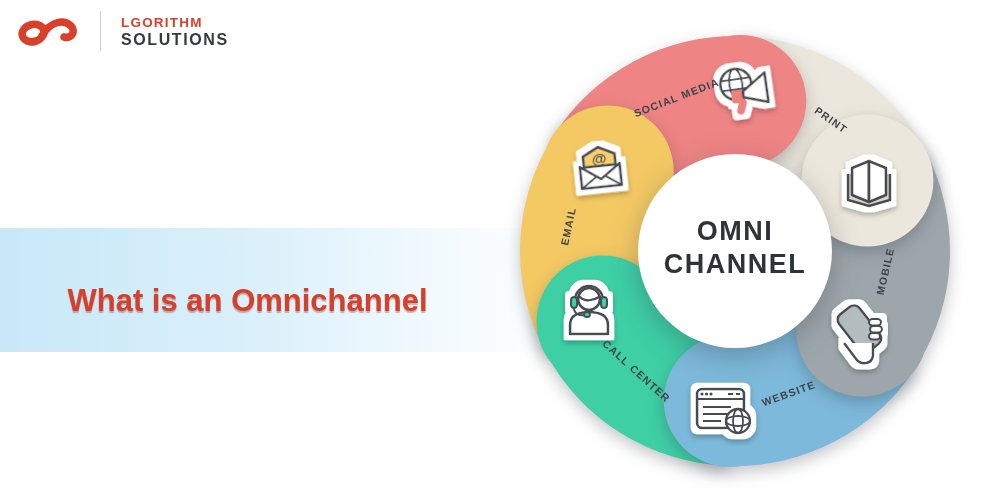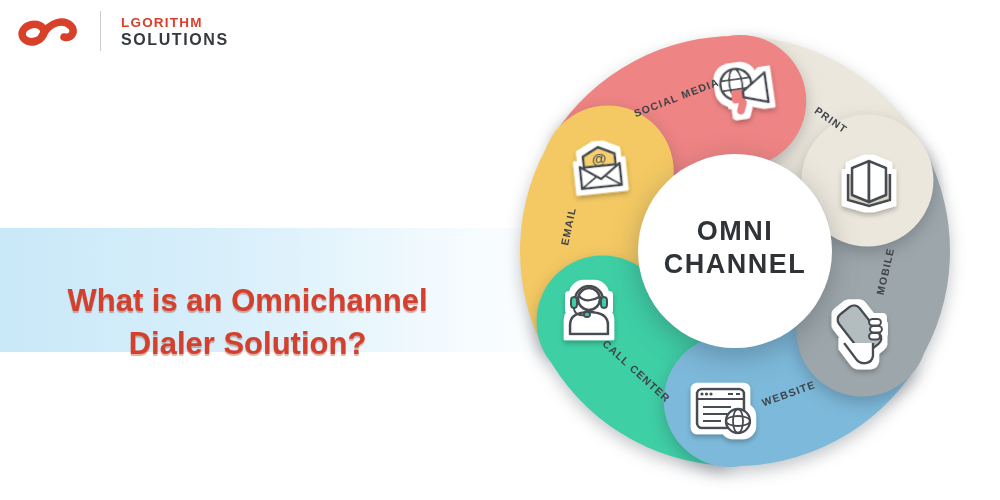--- a/index.html
+++ b/index.html
@@ -52,21 +52,20 @@
     <div class="divider"></div>
     <div class="brand">
       <span class="brand-line1">LGORITHM</span>
       <span class="brand-line2">SOLUTIONS</span>
     </div>
   </div>
 
   <div class="band">
     <div class="headline">
       <div>What is an Omnichannel</div>
-      <div>Dialer Solution?</div>
     </div>
   </div>
 
   <svg id="wheel" class="wheel" viewBox="0 0 1000 500">
     <defs>
       <filter id="sticker" x="-70%" y="-70%" width="240%" height="240%">
         <feMorphology in="SourceAlpha" operator="dilate" radius="5" result="d"></feMorphology>
         <feGaussianBlur in="d" stdDeviation="2.5" result="b"></feGaussianBlur>
         <feOffset in="b" dy="3" result="ob"></feOffset>
         <feColorMatrix in="ob" type="matrix" values="0 0 0 0 0  0 0 0 0 0  0 0 0 0 0  0 0 0 0.25 0" result="sh"></feColorMatrix>

